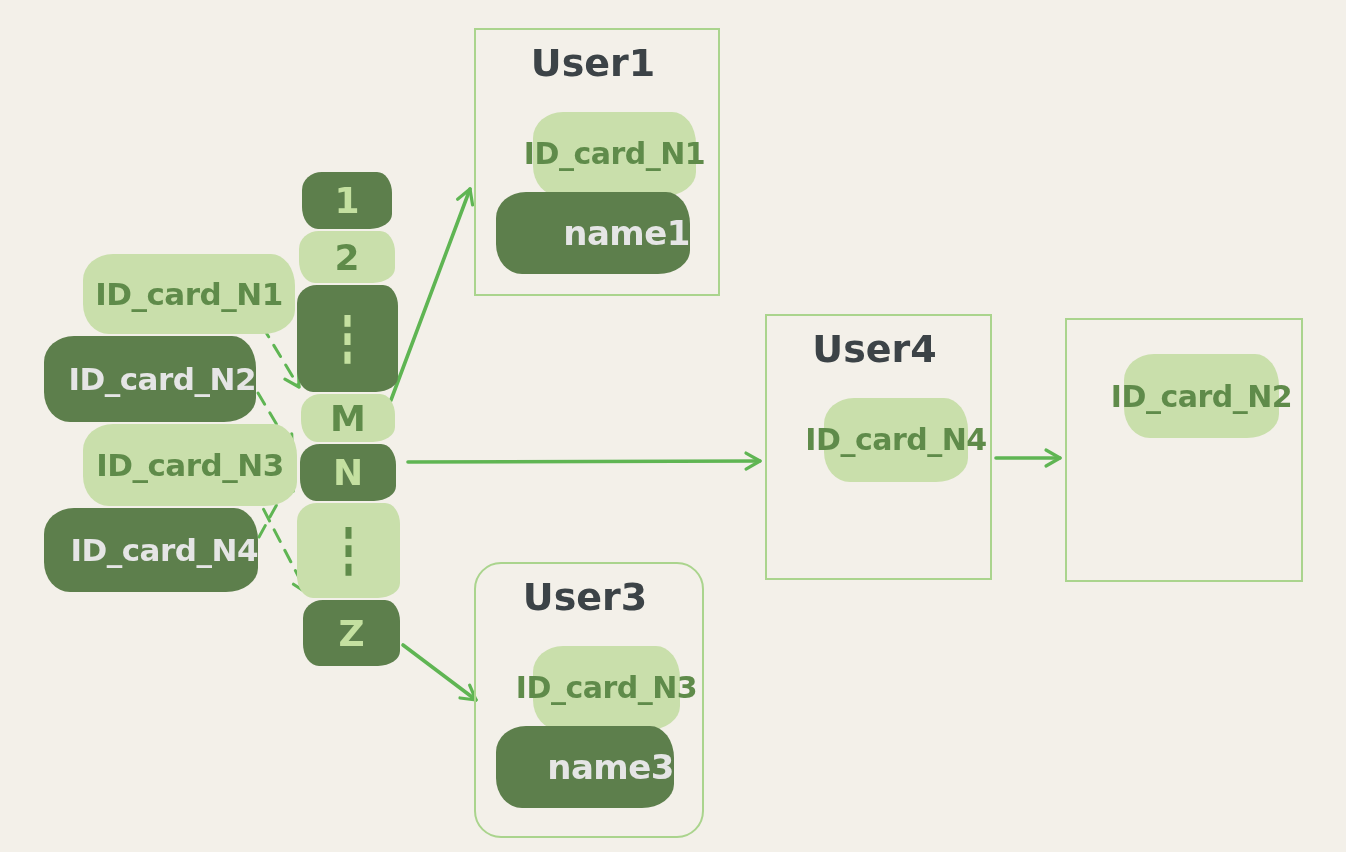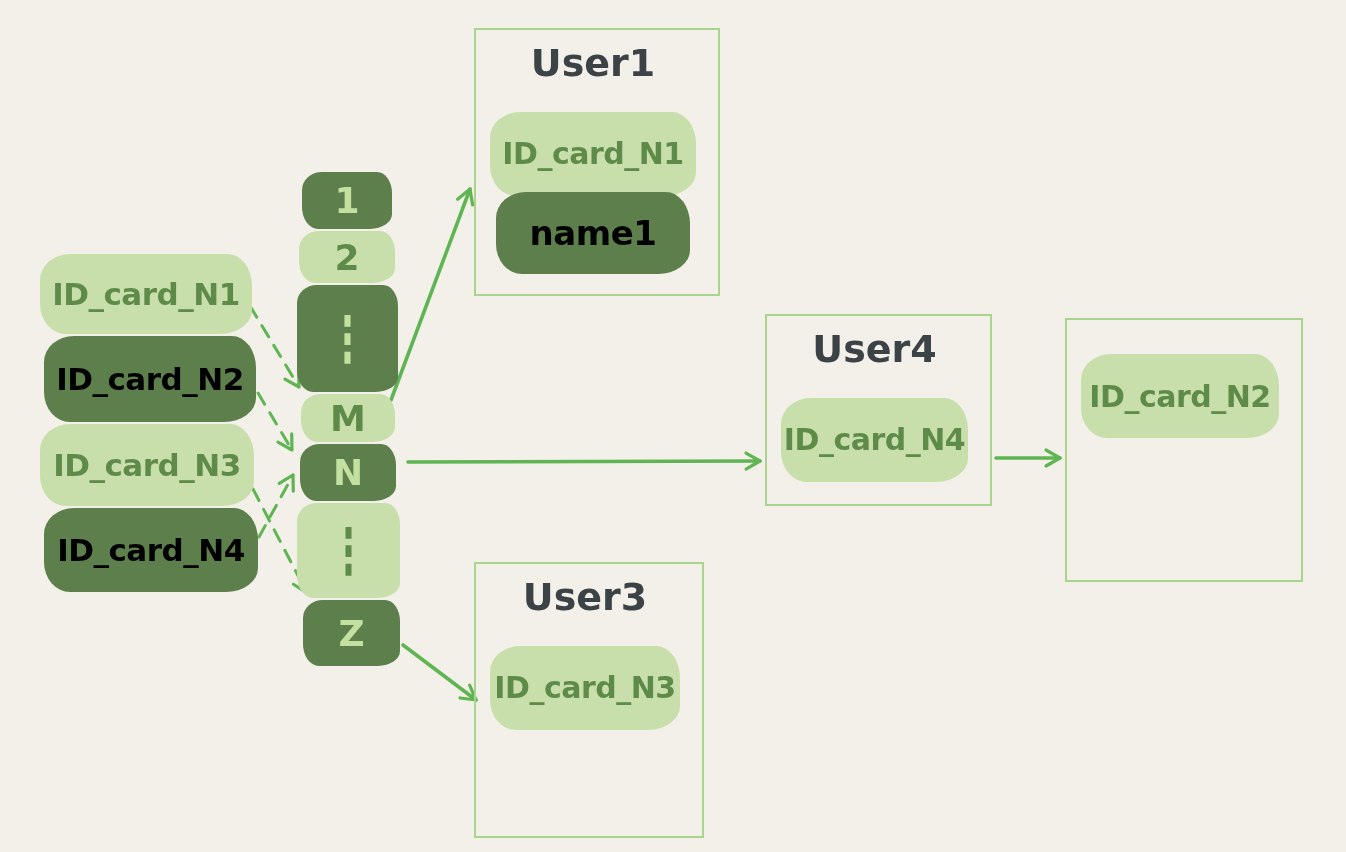--- a/index.html
+++ b/index.html
@@ -31,22 +31,22 @@
   }
   .pill {
     position: absolute;
     display: flex;
     align-items: center;
     justify-content: center;
     border-radius: 30px 24px 32px 26px / 26px 32px 24px 30px;
     font-weight: bold;
     letter-spacing: -0.5px;
   }
-  .pill.light { background: #c9dfab; color: #5f8b4a; }
-  .pill.dark  { background: #5d7f4c; color: #000000; }
+  .pill.light { background: #c9dfab; color: #5f8b4a; margin-left: 43px; }
+  .pill.dark  { background: #5d7f4c; color: #e5e5e5; justify-content: flex-end; }
   .idpill { font-size: 31px; }
   .bucket {
     position: absolute;
     display: flex;
     align-items: center;
     justify-content: center;
     border-radius: 20px 15px 22px 16px / 18px 21px 15px 22px;
     font-weight: bold;
     font-size: 36px;
   }
@@ -144,28 +144,31 @@
   <div class="user-box" style="left:474px; top:28px; width:246px; height:268px;">
     <div class="user-title">User1</div>
     <div class="pill light cardpill">
       <span>ID_card_N1</span>
     </div>
     <div class="pill dark namepill">
       <span>name1</span>
     </div>
   </div>
 
-  <div class="user-box" style="left:474px; top:562px; width:230px; height:276px;">
+  <div class="user-box" style="left:474px; top:562px; width:230px; height:276px;border-radius:27px;">
     <div class="user-title">User3</div>
     <div class="pill light cardpill">
       <span>ID_card_N3</span>
     </div>
+    <div class="pill dark namepill">
+      <span>name3</span>
+    </div>
   </div>
 
-  <div class="user-box" style="left:765px; top:314px; width:227px; height:192px;">
+  <div class="user-box" style="left:765px; top:314px; width:227px; height:266px;">
     <div class="user-title">User4</div>
     <div class="pill light cardpill">
       <span>ID_card_N4</span>
     </div>
   </div>
 
   <div class="user-box" style="left:1065px; top:318px; width:238px; height:264px;">
     <div class="pill light cardpill">
       <span>ID_card_N2</span>
     </div>

